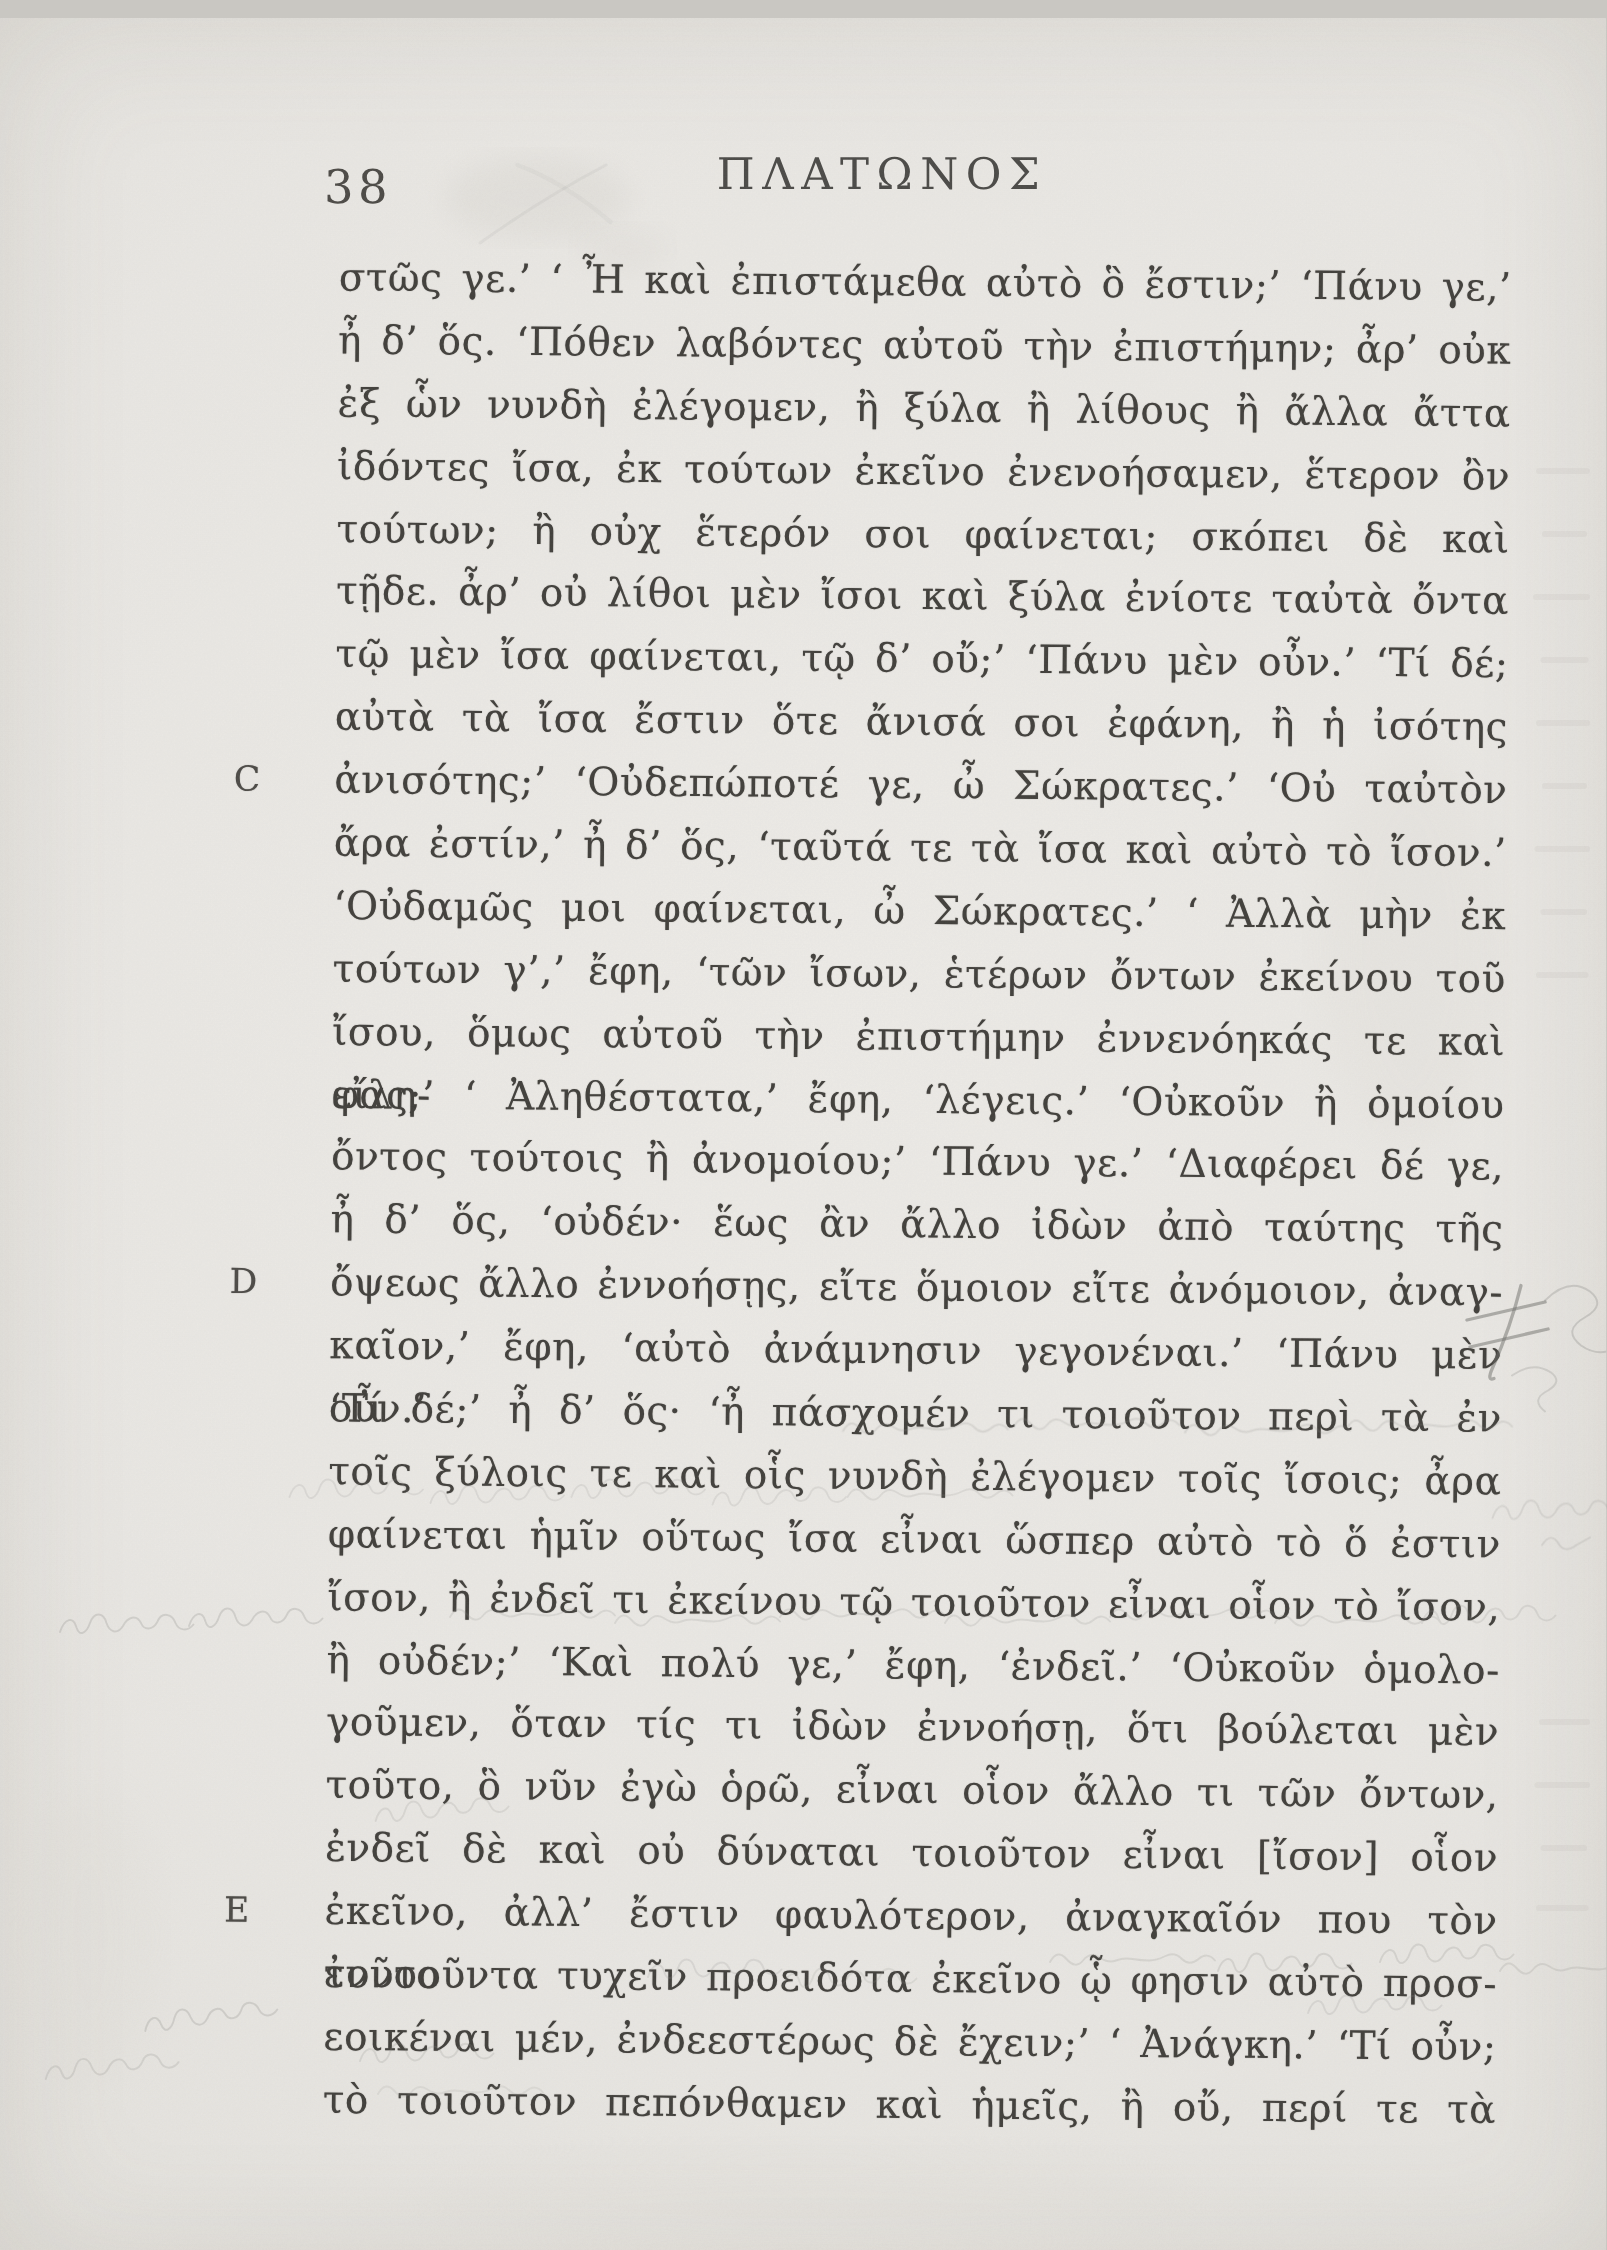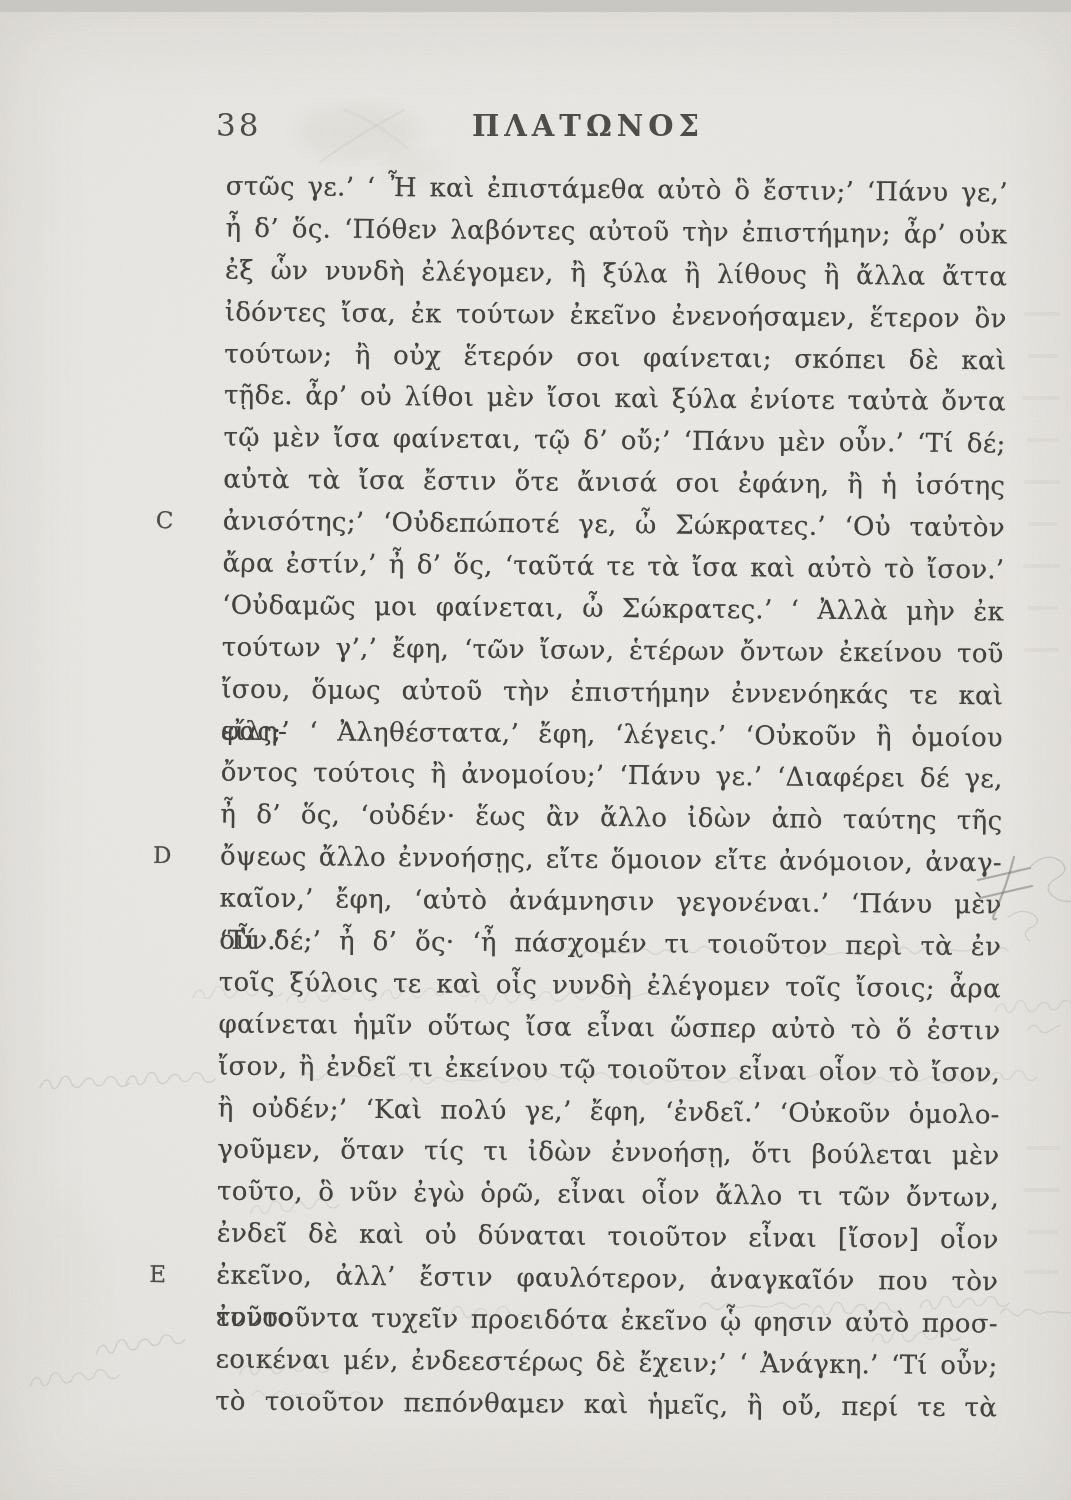--- a/index.html
+++ b/index.html
@@ -17,27 +17,26 @@
   }
   .folio {
     position: absolute;
     left: 216px; top: 95px;
     font-size: 31px;
     letter-spacing: 3px;
     color: #4c4a46;
   }
   .running-head {
     position: absolute;
-    left: 588px; top: 97px;
+    left: 588px; top: 87px;
     transform: translateX(-50%);
     font-size: 29px;
     letter-spacing: 5px;
     color: #4b4a47;
     white-space: nowrap;
-    font-weight: bold;
   }
   .textblock {
     position: absolute;
     left: 226px; top: 157px;
     width: 782px;
     transform: rotate(0.5deg);
     transform-origin: 50% 0;
   }
   .line {
     position: relative;

